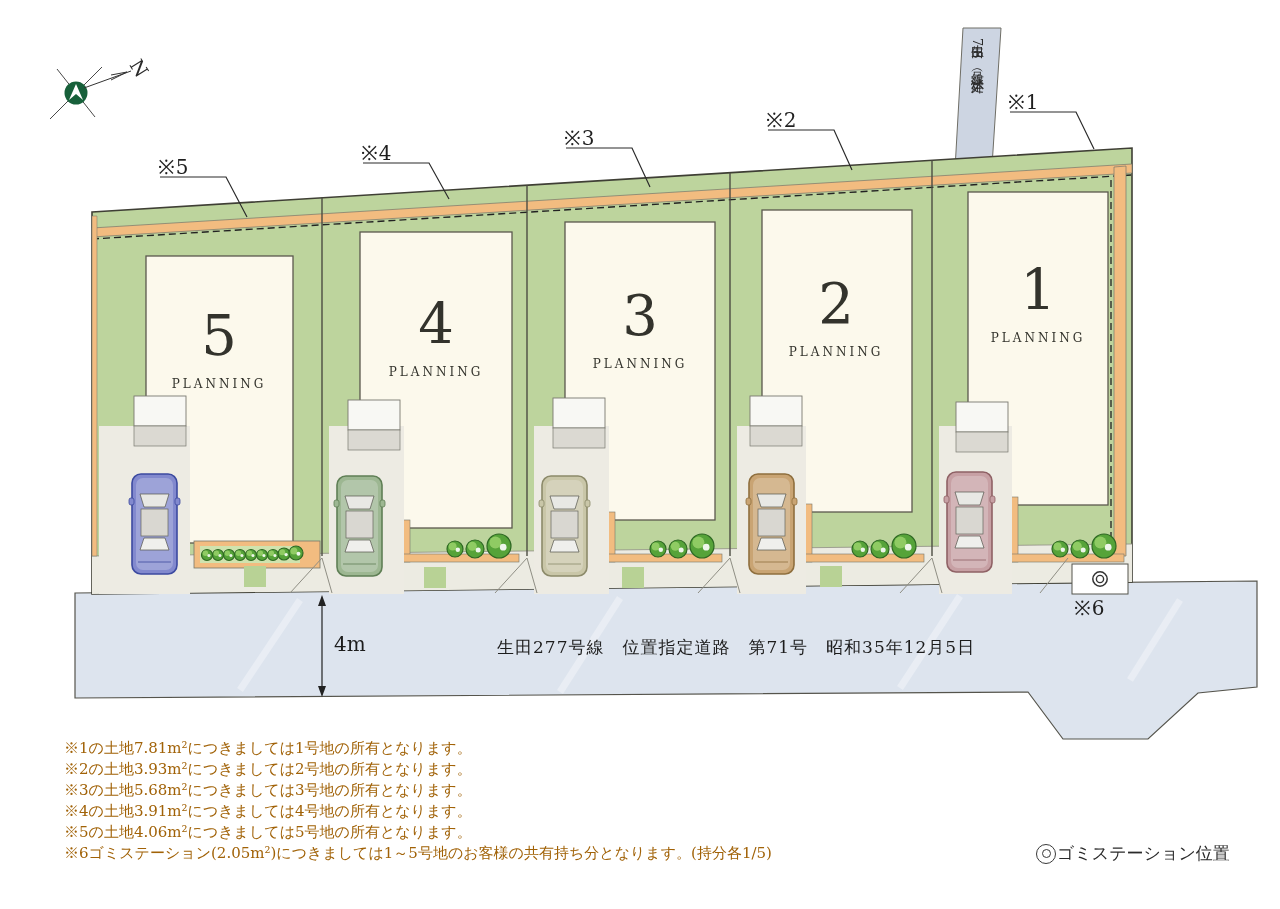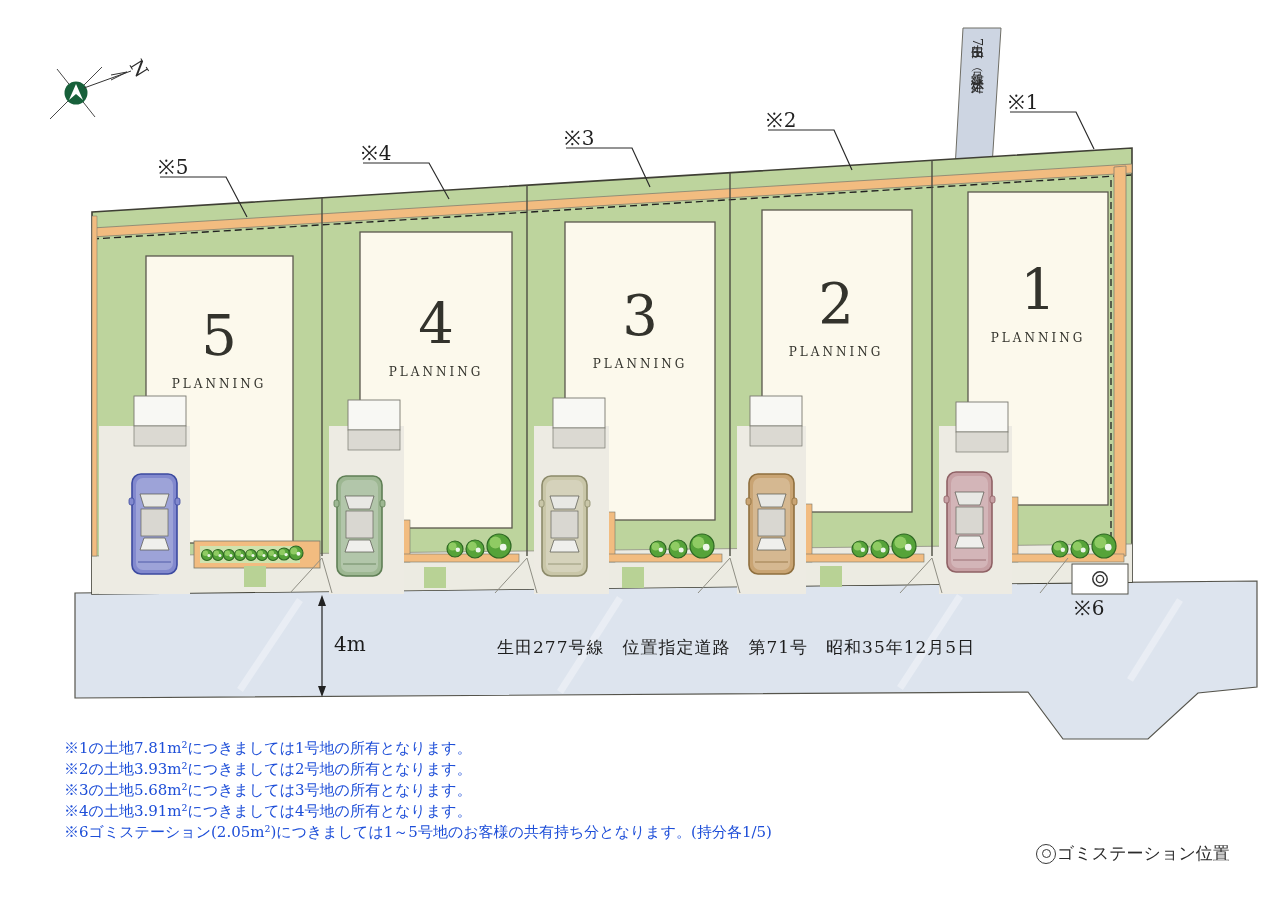--- a/index.html
+++ b/index.html
@@ -13,21 +13,21 @@
   .north-label{font-size:19px;transform:rotate(58deg);color:#2a2a2a;}
   .vroad-label{
     writing-mode:vertical-rl;text-orientation:mixed;
     font-size:13px;letter-spacing:2px;color:#2a2a2a;height:140px;
   }
   .lot-label{transform:translateX(-50%);text-align:center;color:#33332c;}
   .lot-label .num{font-size:56px;line-height:1;}
   .lot-label .plan{font-size:12px;letter-spacing:3px;margin-top:13px;}
   .road-name{font-size:17px;letter-spacing:1px;}
   .dim{font-size:20px;}
-  .notes{position:absolute;left:64px;top:738px;font-size:15px;line-height:21px;color:#1d4ed8;}
+  .notes{position:absolute;left:64px;top:738px;font-size:15px;line-height:21px;color:#a16207;}
   .legend{position:absolute;left:1036px;top:842px;display:flex;align-items:center;gap:1px;font-size:17px;color:#2a2a2a;}
   .dcircle{width:20px;height:20px;border:1.6px solid #3a3a3a;border-radius:50%;
     display:flex;align-items:center;justify-content:center;box-sizing:border-box;}
   .dcircle i{display:block;width:9px;height:9px;border:1.6px solid #3a3a3a;border-radius:50%;box-sizing:border-box;}
 </style>
 </head>
 <body>
 
 <div class="stage">
 
@@ -316,20 +316,21 @@
   </div>
 
   <div class="overlay dim" style="left:334px;top:632px">4m</div>
   <div class="overlay road-name" style="left:497px;top:636px">生田277号線　位置指定道路　第71号　昭和35年12月5日</div>
 
   <div class="notes">
     <div>※1の土地7.81m²につきましては1号地の所有となります。</div>
     <div>※2の土地3.93m²につきましては2号地の所有となります。</div>
     <div>※3の土地5.68m²につきましては3号地の所有となります。</div>
     <div>※4の土地3.91m²につきましては4号地の所有となります。</div>
+    <div>※5の土地4.06m²につきましては5号地の所有となります。</div>
     <div>※6ゴミステーション(2.05m²)につきましては1～5号地のお客様の共有持ち分となります。(持分各1/5)</div>
   </div>
 
   <div class="legend">
     <span class="dcircle">
         <i></i>
       </span>
     <span>ゴミステーション位置</span>
   </div>
 

